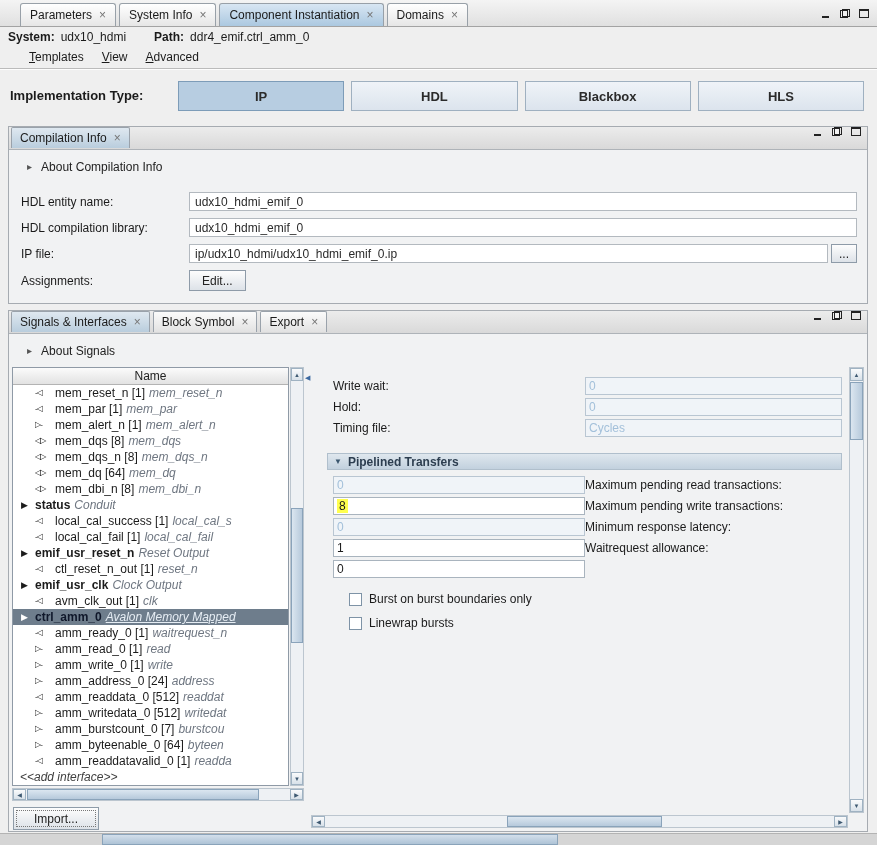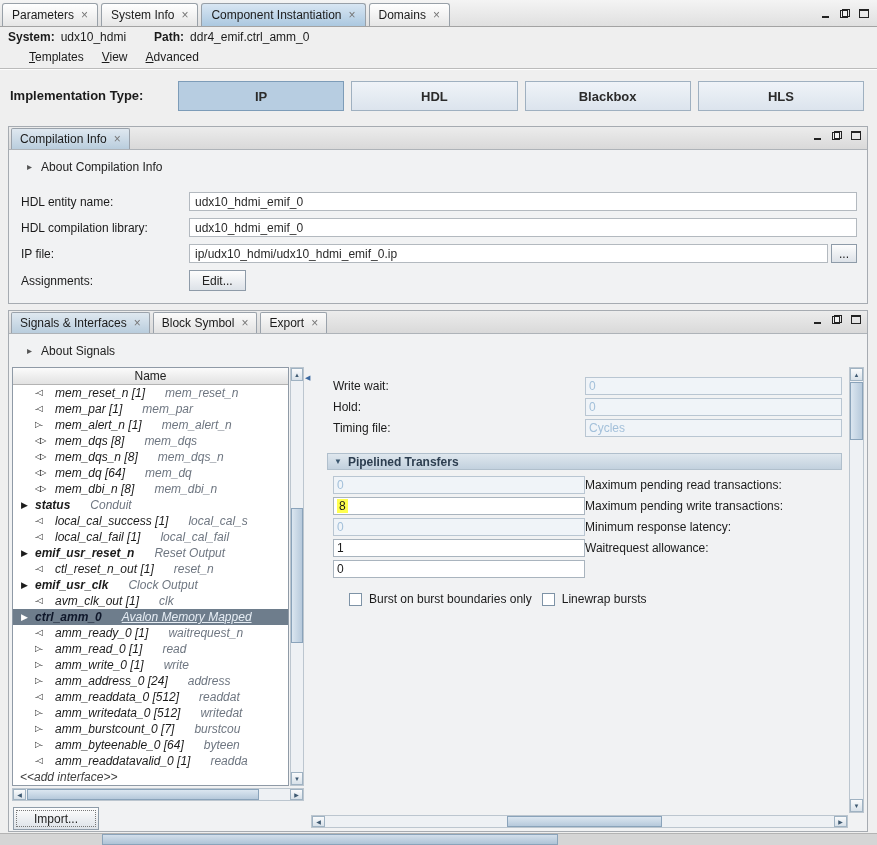--- a/index.html
+++ b/index.html
@@ -5,21 +5,21 @@
   * { box-sizing: border-box; margin: 0; padding: 0; }
   html,body { background:#cfcfcf; }
   #root {
     position:relative; width:877px; height:845px; background:#efefef;
     font-family:"Liberation Sans","DejaVu Sans",sans-serif; font-size:12px; color:#1b1b1b;
     overflow:hidden;
   }
   
   .top-tabbar { position:absolute; left:0; top:0; width:877px; height:27px;
     background:linear-gradient(#f4f4f4,#e0e0e0); border-bottom:1px solid #a3a3a3;
-    display:flex; align-items:flex-end; padding:0 8px 0 2px; }
+    display:flex; align-items:flex-end; padding:0 8px 0 20px; }
   #top-tabs { display:contents; }
   .tab { height:23px; display:flex; align-items:center; padding:0 9px; margin-right:3px;
     border:1px solid #98a0a8; border-bottom:none; border-radius:3px 3px 0 0;
     background:linear-gradient(#ffffff,#e6e6e6); white-space:nowrap; }
   .tab.active { background:linear-gradient(#d8e6f3,#abc8e0);margin-top:41px; }
   .tab-label { margin-right:7px; }
   .tab-close { color:#767676; font-size:12px; line-height:1; }
   .winctrls { margin-left:auto; display:flex; align-items:center; gap:9px; padding-bottom:8px; }
   .ic { width:10px; height:9px; position:relative; display:inline-block; }
   .ic-min::after { content:""; position:absolute; left:1px; right:2px; bottom:0; border-bottom:2px solid #222; }
@@ -42,21 +42,21 @@
   .impl-buttons { position:absolute; left:178px; right:13px; top:81px; display:flex; gap:7px; }
   .impl-btn { flex:1; height:30px; display:flex; align-items:center; justify-content:center;
     font-weight:bold; font-size:13px; color:#2b2b2b;
     background:linear-gradient(#eff3f8,#dce4ed); border:1px solid #9fb0c0; }
   .impl-btn.selected { background:#b7cde1; border-color:#7d9cb8; }
   
   .panel { position:absolute; background:#f1f2f3; border:1px solid #a6abb1; }
   #comp-panel { left:8px; top:126px; width:860px; height:178px; }
   #sig-panel  { left:8px; top:310px; width:860px; height:522px; }
   .panel-strip { height:23px; background:linear-gradient(#ececec,#d9d9d9); border-bottom:1px solid #aeb3b8;
-    display:flex; align-items:center; padding:0 6px 0 2px; }
+    display:flex; align-items:flex-start; padding:0 6px 0 2px; }
   #sig-tabs { display:contents; }
   .ptab { height:21px; display:flex; align-items:center; padding:0 8px; margin-right:3px;
     border:1px solid #9aa2ab; border-bottom:none; border-radius:2px 2px 0 0;
     background:linear-gradient(#fbfbfb,#e2e2e2); white-space:nowrap; }
   .ptab.active { background:linear-gradient(#dfe8f0,#b9cddd); }
   .panel-strip .winctrls { padding-bottom:5px; }
   .about-row { display:flex; align-items:center; gap:9px; padding:10px 0 6px 18px; color:#222; }
   .tri { color:#555; font-size:10px; line-height:1; }
   
   .comp-fields { display:grid; grid-template-columns:168px 1fr; row-gap:7px;
@@ -75,21 +75,21 @@
   
   #tree { position:absolute; left:3px; top:56px; width:277px; height:419px;
     background:#fff; border:1px solid #8f9aa6; overflow:hidden; }
   .tree-header { height:17px; background:linear-gradient(#fbfbfb,#e2e2e2); border-bottom:1px solid #b3b3b3;
     text-align:center; line-height:16px; color:#222; }
   .tree-row { height:16px; line-height:16px; display:flex; align-items:center;
     white-space:nowrap; overflow:hidden; padding-left:22px; }
   .tree-row.iface { padding-left:8px; font-weight:bold; }
   .tree-icon { font-size:8px; width:20px; flex:0 0 20px; text-align:left; color:#1c1c1c; letter-spacing:-1px; }
   .tree-row.iface .tree-icon { font-size:9px; width:14px; flex-basis:14px; letter-spacing:0; }
-  .tree-name { margin-right:20px;font-style:italic; }
+  .tree-name { margin-right:4px; }
   .tree-type { font-style:italic; color:#6e7681; font-weight:normal; }
   .tree-row.sel { background:#6e7d8c; }
   .tree-row.sel .tree-name { color:#0f172a; }
   .tree-row.sel .tree-type { color:#e6edf4; text-decoration:underline; }
   .tree-row.sel .tree-icon { color:#ffffff; }
   .tree-row.add { font-style:italic; padding-left:7px; color:#404040; }
   
   .sbar { position:absolute; background:#eef1f4; border:1px solid #bcc6cf; }
   .sb-btn { position:absolute; display:flex; align-items:center; justify-content:center;
     font-size:6px; color:#3f5a72; background:linear-gradient(#fafbfc,#d8e1e9); border:1px solid #9fb2c2; }
@@ -115,21 +115,21 @@
   .prop-grid.section { padding-top:6px; }
   .prop-label { white-space:nowrap; overflow:hidden; }
   .prop-input { height:18px; border:1px solid #a9b4be; background:#fff; display:flex;
     align-items:center; padding:0 3px; color:#1b1b1b; }
   .prop-input.disabled { background:#f0f4f8; color:#a3c0da; border-color:#b9c6d2; }
   .prop-input .hl { background:#ffff4f; padding:0 2px; }
   .section-bar { margin:16px 6px 0 16px; height:17px; background:linear-gradient(#dfe7ee,#c2d1de);
     border:1px solid #b0bfcc; display:flex; align-items:center; gap:6px; padding:0 6px;
     font-weight:bold; color:#2d3e50; }
   .section-bar .tri { font-size:8px; color:#3a566e; }
-  .check-rows { padding:14px 0 0 38px; display:flex; gap:10px; }
+  .check-rows { padding:14px 0 0 38px; display:flex; flex-direction:column; gap:10px; }
   .check-row { display:flex; align-items:center; gap:7px; }
   .checkbox { width:13px; height:13px; background:#fff; border:1px solid #7e93a6; flex:0 0 13px; }
   
   #bottom-scroll { position:absolute; left:0; top:833px; width:877px; height:12px;
     background:#d5d5d5; border-top:1px solid #b3b3b3; }
   #bottom-scroll .sb-thumb { top:0; bottom:0; background:linear-gradient(#d3dfeb,#aec3d6); }
 </style>
 </head>
 <body>
 

